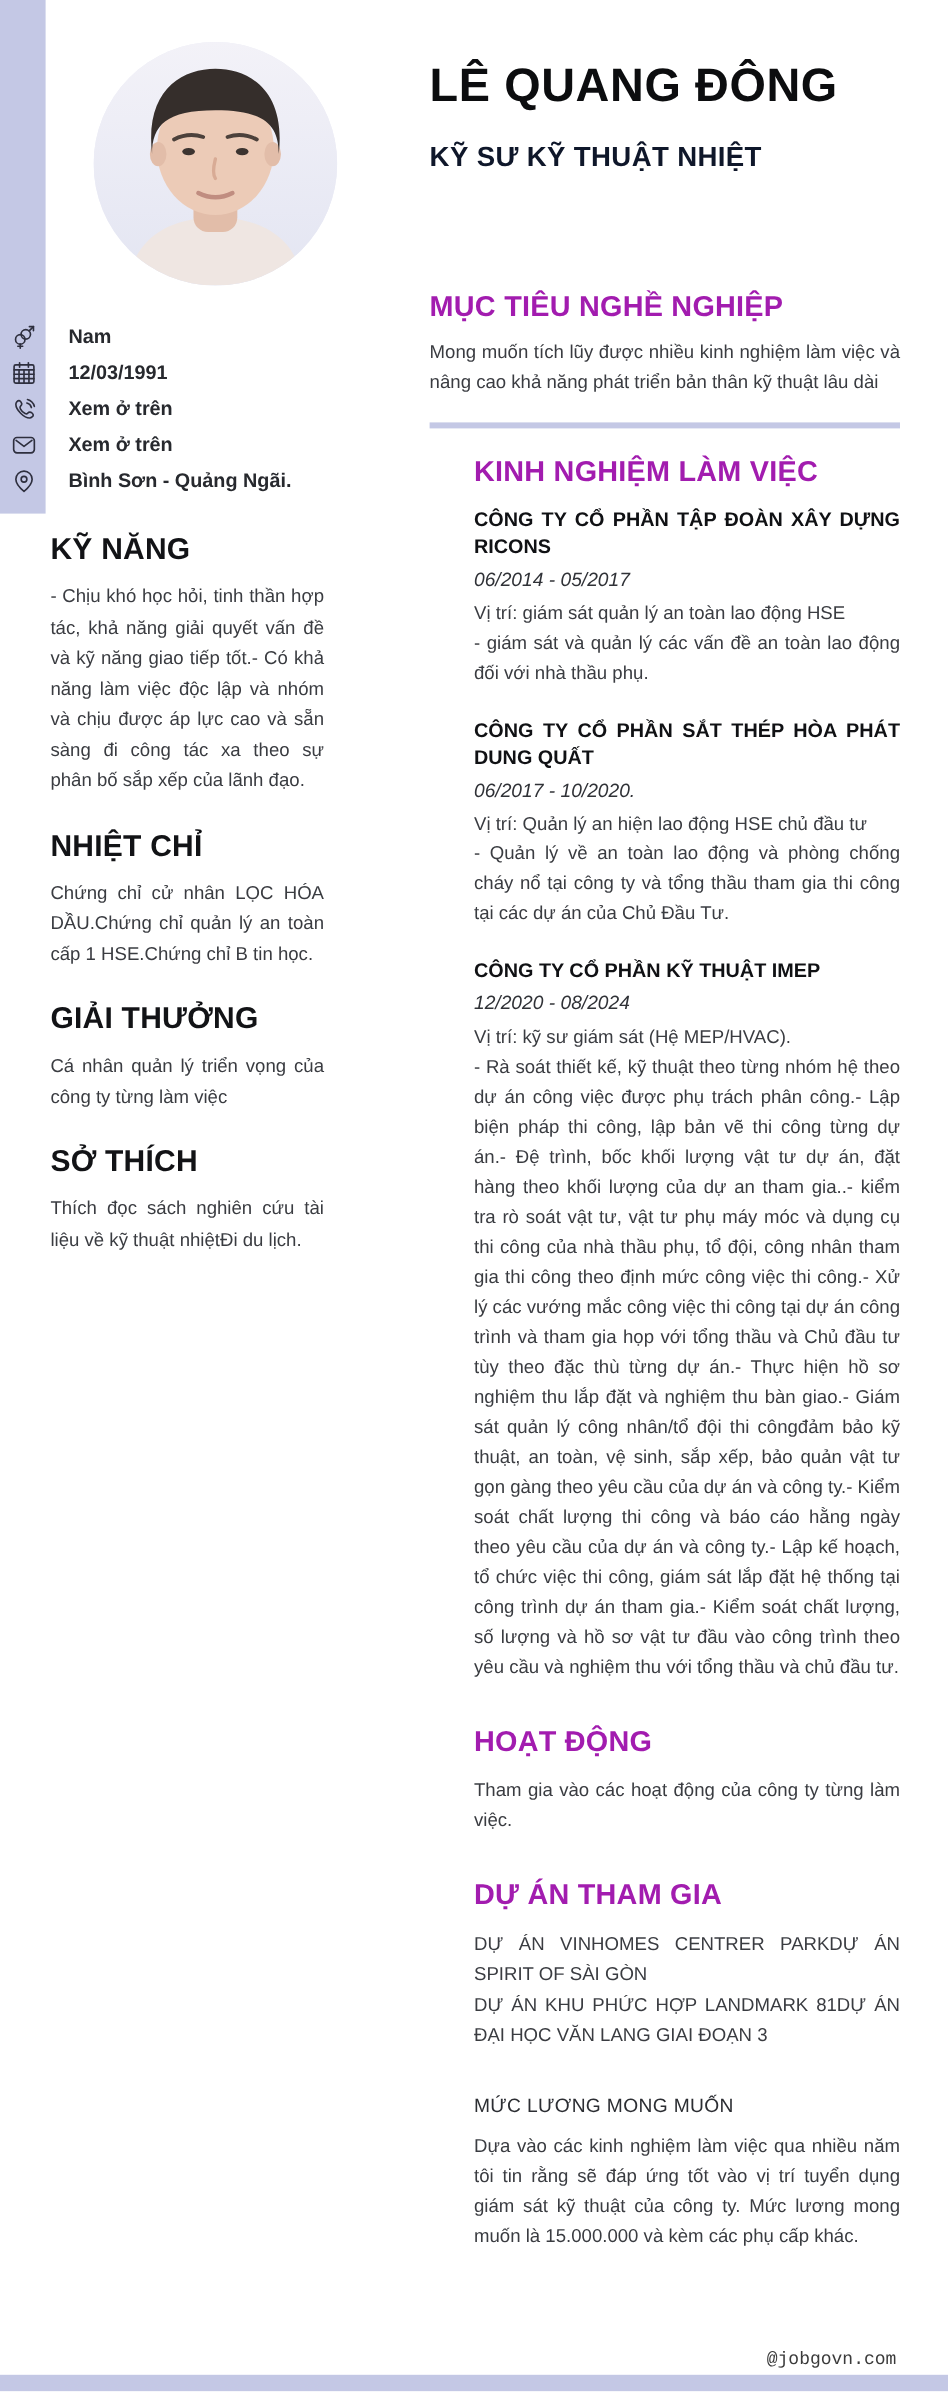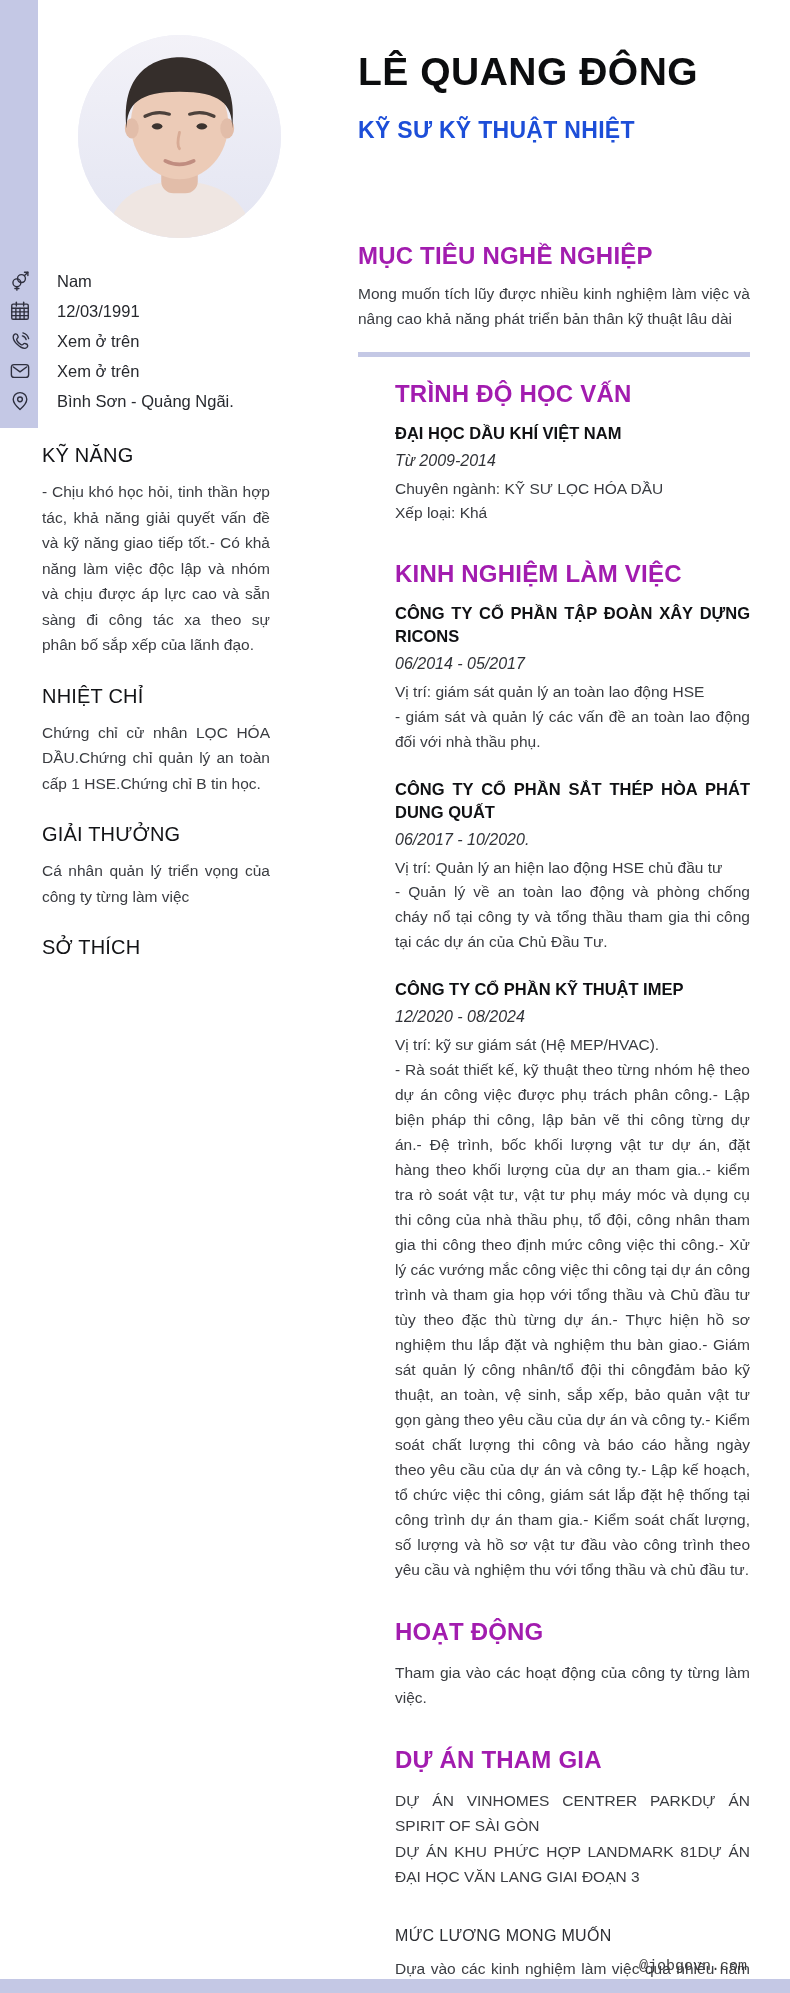--- a/index.html
+++ b/index.html
@@ -13,36 +13,36 @@
   }
   
   .stripe{position:absolute;left:0;top:0;width:38px;height:428px;background:#c4c8e5;}
   .bottom-bar{position:absolute;left:0;bottom:0;width:790px;height:14px;background:#c4c8e5;}
 
   
   .avatar{position:absolute;left:78px;top:35px;width:203px;height:203px;border-radius:50%;overflow:hidden;background:#edeef7;}
   .avatar svg{display:block;width:100%;height:100%;}
 
   
-  .contact{position:absolute;left:8px;top:266px;width:265px;}
+  .contact{position:absolute;left:8px;top:266px;width:265px;font-weight:bold;}
   .contact-row{display:flex;align-items:center;height:30px;}
   .contact-row .icn{flex:0 0 24px;width:24px;height:24px;display:flex;align-items:center;justify-content:center;color:#2e2f3e;}
   .contact-row .icn svg{width:22px;height:22px;}
   .contact-row .val{margin-left:25px;font-size:16.5px;color:#27292e;white-space:nowrap;}
 
   
   .side-sections{position:absolute;left:42px;top:444px;width:228px;}
   .s-sec{margin-bottom:27px;}
-  .s-sec h2{margin:0 0 12px 0;font-size:20px;font-weight:400;color:#121316;letter-spacing:.2px;}
+  .s-sec h2{margin:0 0 12px 0;font-size:25px;font-weight:700;color:#121316;letter-spacing:.2px;}
   .s-sec p{margin:0;font-size:15.5px;line-height:25.5px;text-align:justify;color:#3a3c41;}
 
   
   .main{position:absolute;left:358px;top:0;width:392px;height:100%;}
   .name{position:absolute;top:50px;left:0;margin:0;font-size:39px;line-height:44px;font-weight:700;color:#0c0d0f;letter-spacing:.5px;white-space:nowrap;}
-  .jobtitle{position:absolute;top:117px;left:0;margin:0;font-size:23px;font-weight:700;color:#1d4ed8;letter-spacing:.3px;white-space:nowrap;}
+  .jobtitle{position:absolute;top:117px;left:0;margin:0;font-size:23px;font-weight:700;color:#0f172a;letter-spacing:.3px;white-space:nowrap;}
 
   .objective{position:absolute;top:242px;left:0;width:392px;}
   .objective h3{margin:0 0 11px 0;}
   .m-head{font-size:24px;line-height:28px;font-weight:700;color:#a21caf;letter-spacing:.2px;}
   .jtext{font-size:15.5px;line-height:25px;text-align:justify;color:#3a3c41;margin:0;}
 
   .divider{position:absolute;top:352px;left:0;width:392px;height:5px;background:#c4c8e5;}
 
   .rest{position:absolute;top:380px;left:37px;width:355px;}
   .m-sec{margin-bottom:36px;}
@@ -165,45 +165,37 @@
     <div class="s-sec">
       <h2>NHIỆT CHỈ</h2>
       <p>Chứng chỉ cử nhân LỌC HÓA DẦU.Chứng chỉ quản lý an toàn cấp 1 HSE.Chứng chỉ B tin học.</p>
     </div>
     <div class="s-sec">
       <h2>GIẢI THƯỞNG</h2>
       <p>Cá nhân quản lý triển vọng của công ty từng làm việc</p>
     </div>
     <div class="s-sec">
       <h2>SỞ THÍCH</h2>
+      <p>Thích đọc sách nghiên cứu tài liệu về kỹ thuật nhiệtĐi du lịch.</p>
     </div>
   </div>
 
   <div class="main">
     <h1 class="name">LÊ QUANG ĐÔNG</h1>
     <h2 class="jobtitle">KỸ SƯ KỸ THUẬT NHIỆT</h2>
 
     <div class="objective">
       <h3 class="m-head">MỤC TIÊU NGHỀ NGHIỆP</h3>
       <p class="jtext">Mong muốn tích lũy được nhiều kinh nghiệm làm việc và nâng cao khả năng phát triển bản thân kỹ thuật lâu dài</p>
     </div>
 
     <div class="divider"></div>
 
     <div class="rest">
 
-      <div class="m-sec">
-        <h3 class="m-head">TRÌNH ĐỘ HỌC VẤN</h3>
-        <div class="entry">
-          <h4>ĐẠI HỌC DẦU KHÍ VIỆT NAM</h4>
-          <p class="period">Từ 2009-2014</p>
-          <p class="meta">Chuyên ngành: KỸ SƯ LỌC HÓA DẦU</p>
-          <p class="meta">Xếp loại: Khá</p>
-        </div>
-      </div>
 
       <div class="m-sec">
         <h3 class="m-head">KINH NGHIỆM LÀM VIỆC</h3>
 
         <div class="entry">
           <h4>CÔNG TY CỔ PHẦN TẬP ĐOÀN XÂY DỰNG RICONS</h4>
           <p class="period">06/2014 - 05/2017</p>
           <p class="meta">Vị trí: giám sát quản lý an toàn lao động HSE</p>
           <p class="jtext">- giám sát và quản lý các vấn đề an toàn lao động đối với nhà thầu phụ.</p>
         </div>

